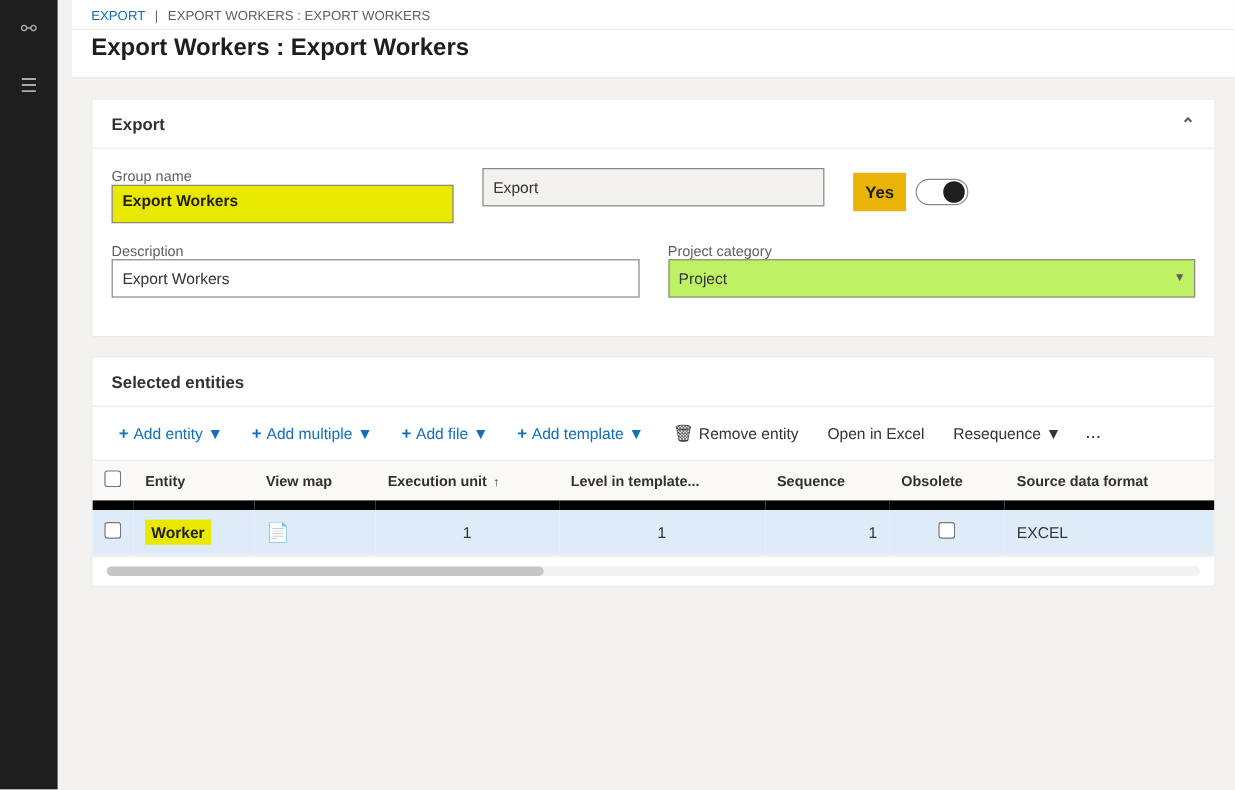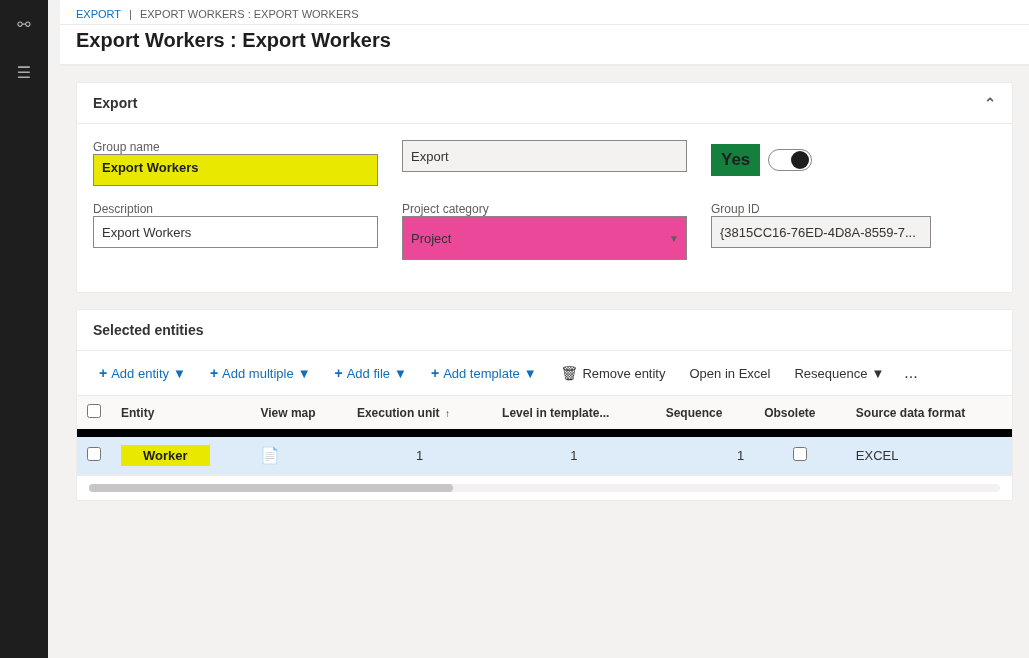--- a/index.html
+++ b/index.html
@@ -133,22 +133,22 @@
       font-weight: 600;
     }
     .form-select-wrapper {
       position: relative;
     }
     .form-select {
       appearance: none;
       border: 1px solid #8a8886;
       padding: 5px 28px 5px 8px;
       font-size: 13px;
-      height: 44px;
-      background: #ec4899;
+      height: 32px;
+      background: #bef264;
       color: #333;
       width: 100%;
       outline: none;
       cursor: pointer;
     }
     .select-chevron {
       position: absolute;
       right: 8px;
       top: 50%;
       transform: translateY(-50%);
@@ -158,25 +158,25 @@
     }
 
     
     .toggle-group {
       display: flex;
       align-items: center;
       gap: 8px;
       margin-top: 4px;
     }
     .toggle-yes {
-      background: #15803d;
+      background: #eab308;
       color: #1e1e1e;
       font-weight: 600;
       padding: 5px 10px;
-      font-size: 17px;
+      font-size: 14px;
       height: 32px;
       display: flex;
       align-items: center;
     }
     .toggle-switch {
       width: 44px;
       height: 22px;
       background: #fff;
       border: 1px solid #8a8886;
       border-radius: 11px;
@@ -276,21 +276,21 @@
     .entity-table td.center {
       text-align: center;
     }
     .entity-table tr.selected {
       background: #deecf9;
     }
     .entity-name-cell {
       background: #e8e800;
       color: #1e1e1e;
       font-weight: 600;
-      padding: 3px 22px;
+      padding: 3px 5px;
       display: inline-block;
     }
     .sort-icon {
       font-size: 10px;
       margin-left: 2px;
     }
     .checkbox-col {
       width: 32px;
       text-align: center;
     }
@@ -391,24 +391,20 @@
           <div class="form-group">
             <label class="form-label">Project category</label>
             <div class="form-select-wrapper">
               <select class="form-select">
                 <option>Project</option>
                 <option>Integration</option>
                 <option>Connector</option>
               </select>
               <span class="select-chevron">▼</span>
             </div>
-          </div>
-          <div class="form-group">
-            <label class="form-label">Group ID</label>
-            <input class="form-input group-id-input" type="text" readonly="" style="background: rgb(243, 242, 241);" value="{3815CC16-76ED-4D8A-8559-7...">
           </div>
         </div>
 
       </div>
     </div>
 
     <div class="card">
       <div class="card-header">
         <span>Selected entities</span>
       </div>

